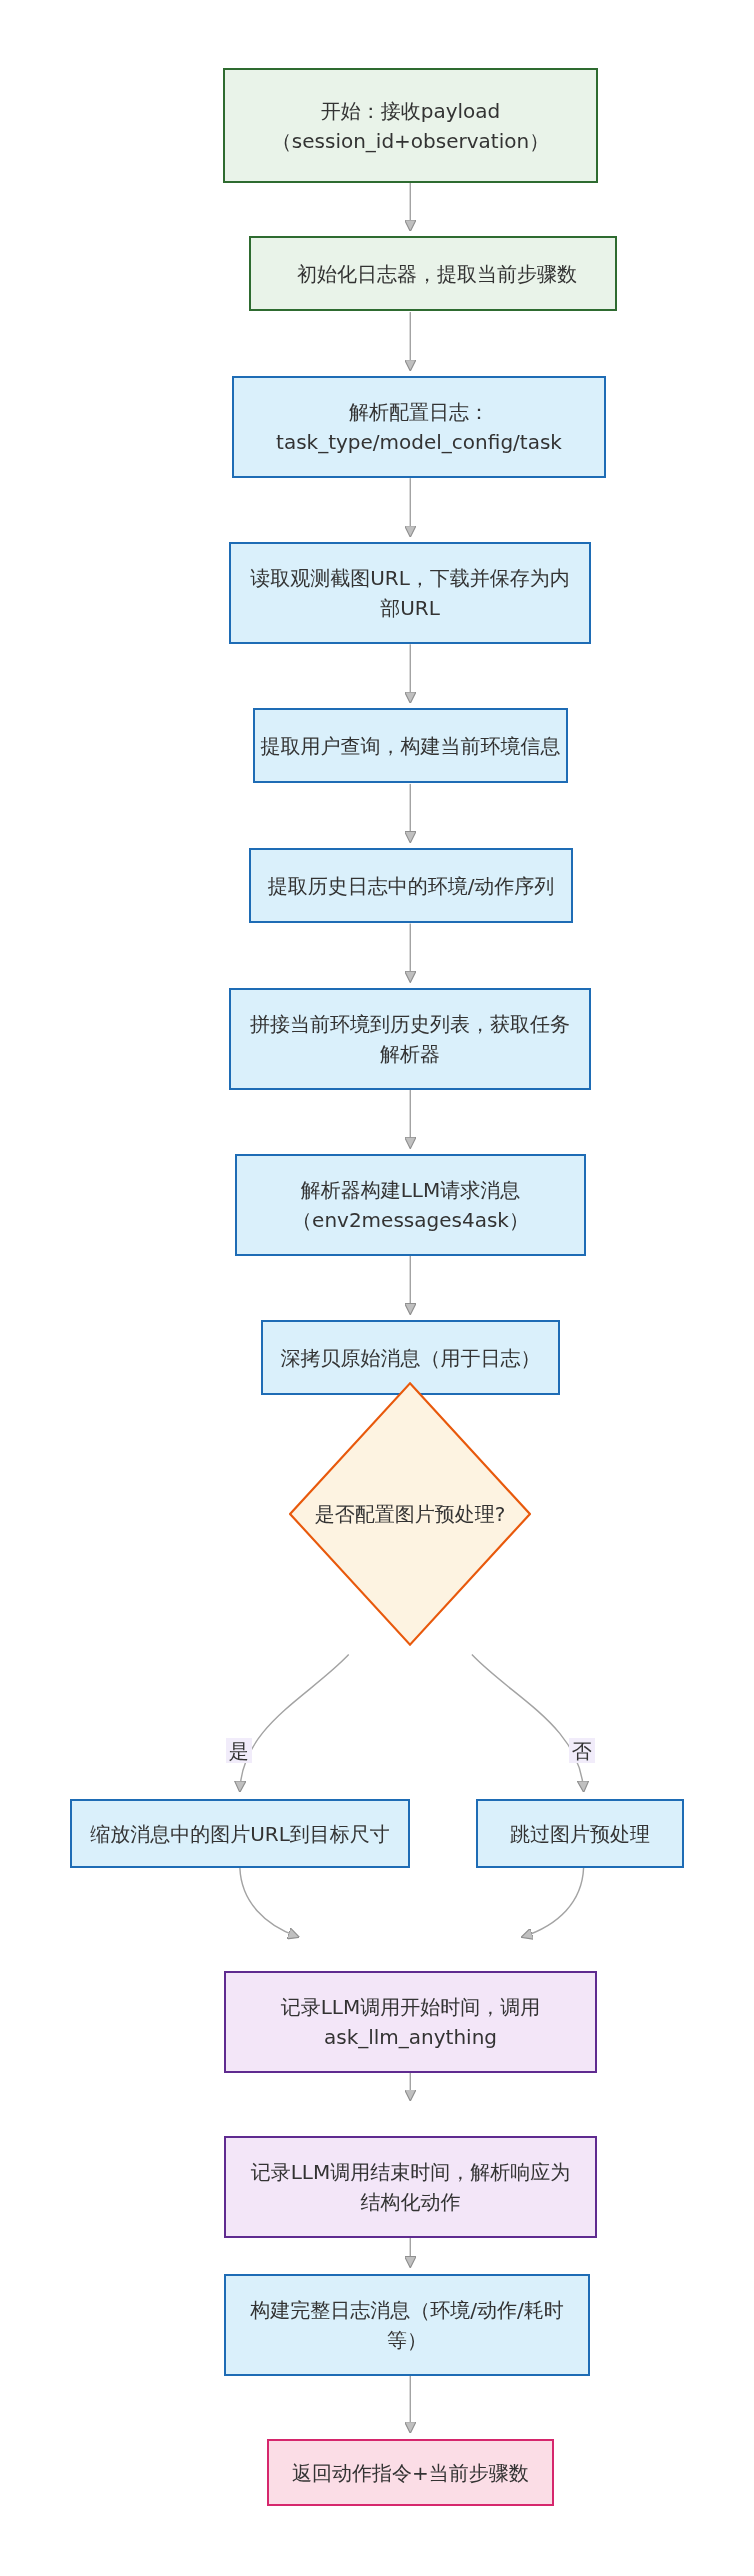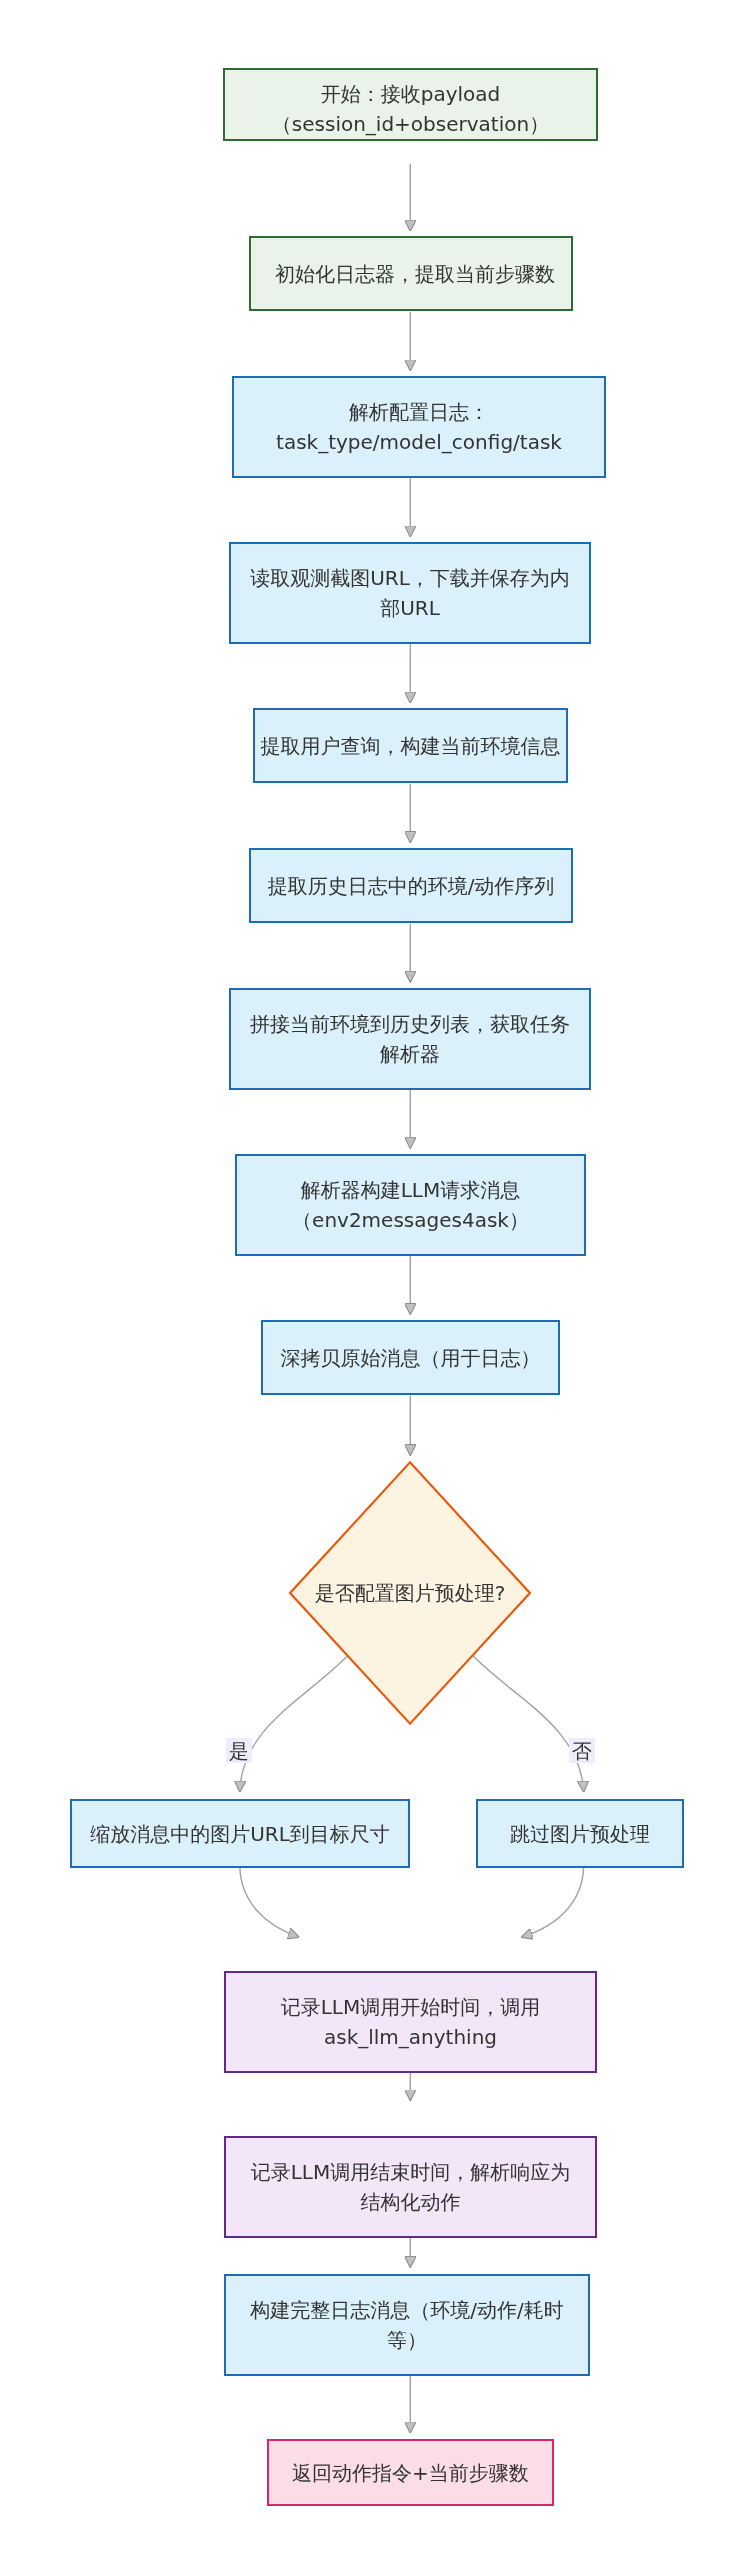--- a/index.html
+++ b/index.html
@@ -54,26 +54,26 @@
     <path class="edge" marker-end="url(#arrow)" d="M573 1948 V 2030"></path>
     <path class="edge" marker-end="url(#arrow)" d="M487 2310 C 430 2370, 338 2410, 335 2500"></path>
     <path class="edge" marker-end="url(#arrow)" d="M659 2310 C 716 2370, 810 2410, 815 2500"></path>
     <path class="edge" marker-end="url(#arrow)" d="M335 2608 C 337 2655, 370 2688, 416 2704"></path>
     <path class="edge" marker-end="url(#arrow)" d="M815 2608 C 813 2655, 780 2688, 730 2704"></path>
     <path class="edge" marker-end="url(#arrow)" d="M573 2854 V 2931"></path>
     <path class="edge" marker-end="url(#arrow)" d="M573 3084 V 3164"></path>
     <path class="edge" marker-end="url(#arrow)" d="M573 3316 V 3395"></path>
   </svg>
 
-  <div class="node green" style="left:223px;top:68px;width:375px;height:73px;align-items:flex-end;">
+  <div class="node green" style="left:223px;top:68px;width:375px;height:115px;">
     <span class="txt">开始：接收payload
 （session_id+observation）</span>
   </div>
 
-  <div class="node green" style="left:249px;top:236px;width:324px;height:75px;padding-left:8px;">
+  <div class="node green" style="left:249px;top:236px;width:368px;height:75px;padding-left:8px;">
     <span class="txt">初始化日志器，提取当前步骤数</span>
   </div>
 
   <div class="node blue" style="left:232px;top:376px;width:374px;height:102px;">
     <span class="txt">解析配置日志：
 task_type/model_config/task</span>
   </div>
 
   <div class="node blue" style="left:229px;top:542px;width:362px;height:102px;">
     <span class="txt">读取观测截图URL，下载并保存为内
@@ -95,21 +95,21 @@
 
   <div class="node blue" style="left:235px;top:1154px;width:351px;height:102px;">
     <span class="txt">解析器构建LLM请求消息
 （env2messages4ask）</span>
   </div>
 
   <div class="node blue" style="left:261px;top:1320px;width:299px;height:75px;">
     <span class="txt">深拷贝原始消息（用于日志）</span>
   </div>
 
-  <div class="diamond-wrap" style="left:289px;top:1461px;width:242px;height:264px;">
+  <div class="diamond-wrap" style="left:289px;top:1382px;width:242px;height:264px;">
     <svg width="242" height="264" viewBox="0 0 338 368">
       <polygon points="169,1.5 336.5,184 169,366.5 1.5,184"></polygon>
     </svg>
     <span class="txt">是否配置图片预处理?</span>
   </div>
 
   <div class="edge-label" style="left:226px;top:1738px;width:21.5px;">是</div>
 
   <div class="edge-label" style="left:569px;top:1738px;width:21.5px;">否</div>
 

